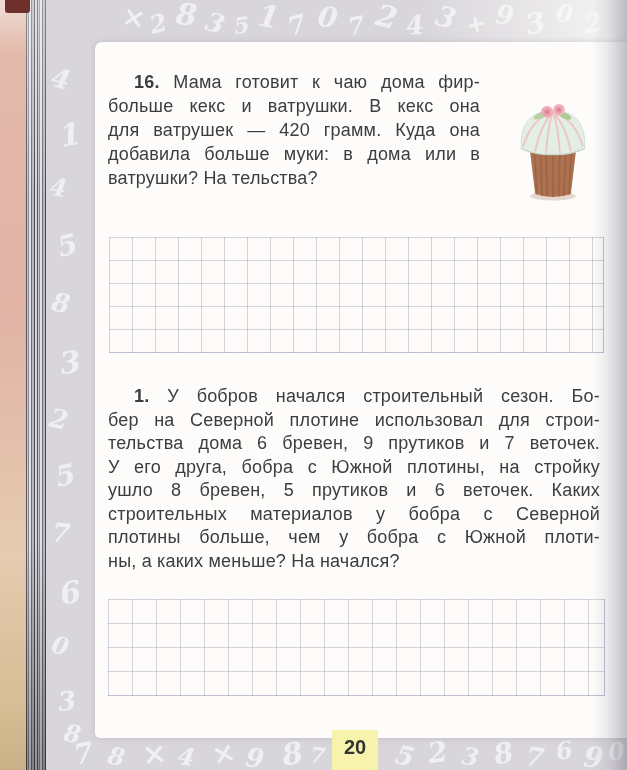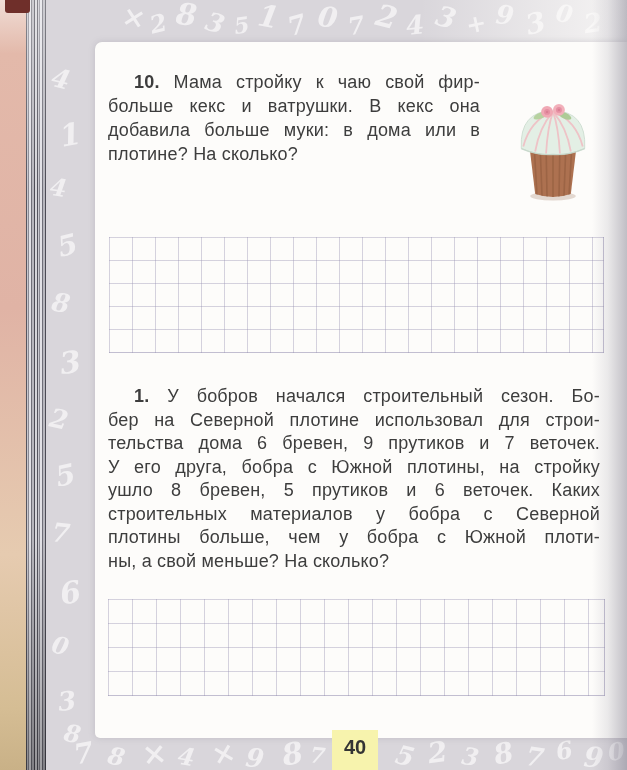--- a/index.html
+++ b/index.html
@@ -144,24 +144,25 @@
     </div>
   <div class="top-light"></div>
 
   <div class="cover-strip"></div>
   <div class="maroon-corner"></div>
   <div class="page-edges"></div>
 
   <div class="panel">
 
     <section class="problem p10">
-      <div class="tline first"><b class="pnum">10.</b> <span>Мама стройку к чаю свой фир-</span></div>
+      <div class="tline first"><b class="pnum">16.</b> <span>Мама готовит к чаю дома фир-</span></div>
       <div class="tline">больше кекс и ватрушки. В кекс она</div>
+      <div class="tline">для ватрушек — 420 грамм. Куда она</div>
       <div class="tline">добавила больше муки: в дома или в</div>
-      <div class="tline last">плотине? На сколько?</div>
+      <div class="tline last">ватрушки? На тельства?</div>
     </section>
 
     <svg class="cupcake" viewBox="0 0 92 104">
       <defs>
         <clipPath id="cupclip">
             <path d="M22 46 L70 46 L64 96 Q46 102 28 96 Z"></path>
           </clipPath>
       </defs>
       <ellipse cx="46" cy="98" rx="23" ry="4.5" fill="#c9b4a6" opacity="0.5"></ellipse>
       <path d="M22 46 L70 46 L64 96 Q46 102 28 96 Z" fill="#ad7150"></path>
@@ -198,24 +199,24 @@
     <div class="grid" id="grid1"></div>
 
     <section class="problem p11">
       <div class="tline first"><b class="pnum">1.</b> <span>У бобров начался строительный сезон. Бо-</span></div>
       <div class="tline">бер на Северной плотине использовал для строи-</div>
       <div class="tline">тельства дома 6 бревен, 9 прутиков и 7 веточек.</div>
       <div class="tline">У его друга, бобра с Южной плотины, на стройку</div>
       <div class="tline">ушло 8 бревен, 5 прутиков и 6 веточек. Каких</div>
       <div class="tline">строительных материалов у бобра с Северной</div>
       <div class="tline">плотины больше, чем у бобра с Южной плоти-</div>
-      <div class="tline last">ны, а свой меньше? На сколько?</div>
+      <div class="tline last">ны, а каких меньше? На начался?</div>
     </section>
 
     <div class="grid" id="grid2"></div>
   </div>
 
   <div class="pagenum-box">
-    <span>40</span>
+    <span>20</span>
   </div>
 
   <div class="right-shade"></div>
 </div>
 
 </body></html>

